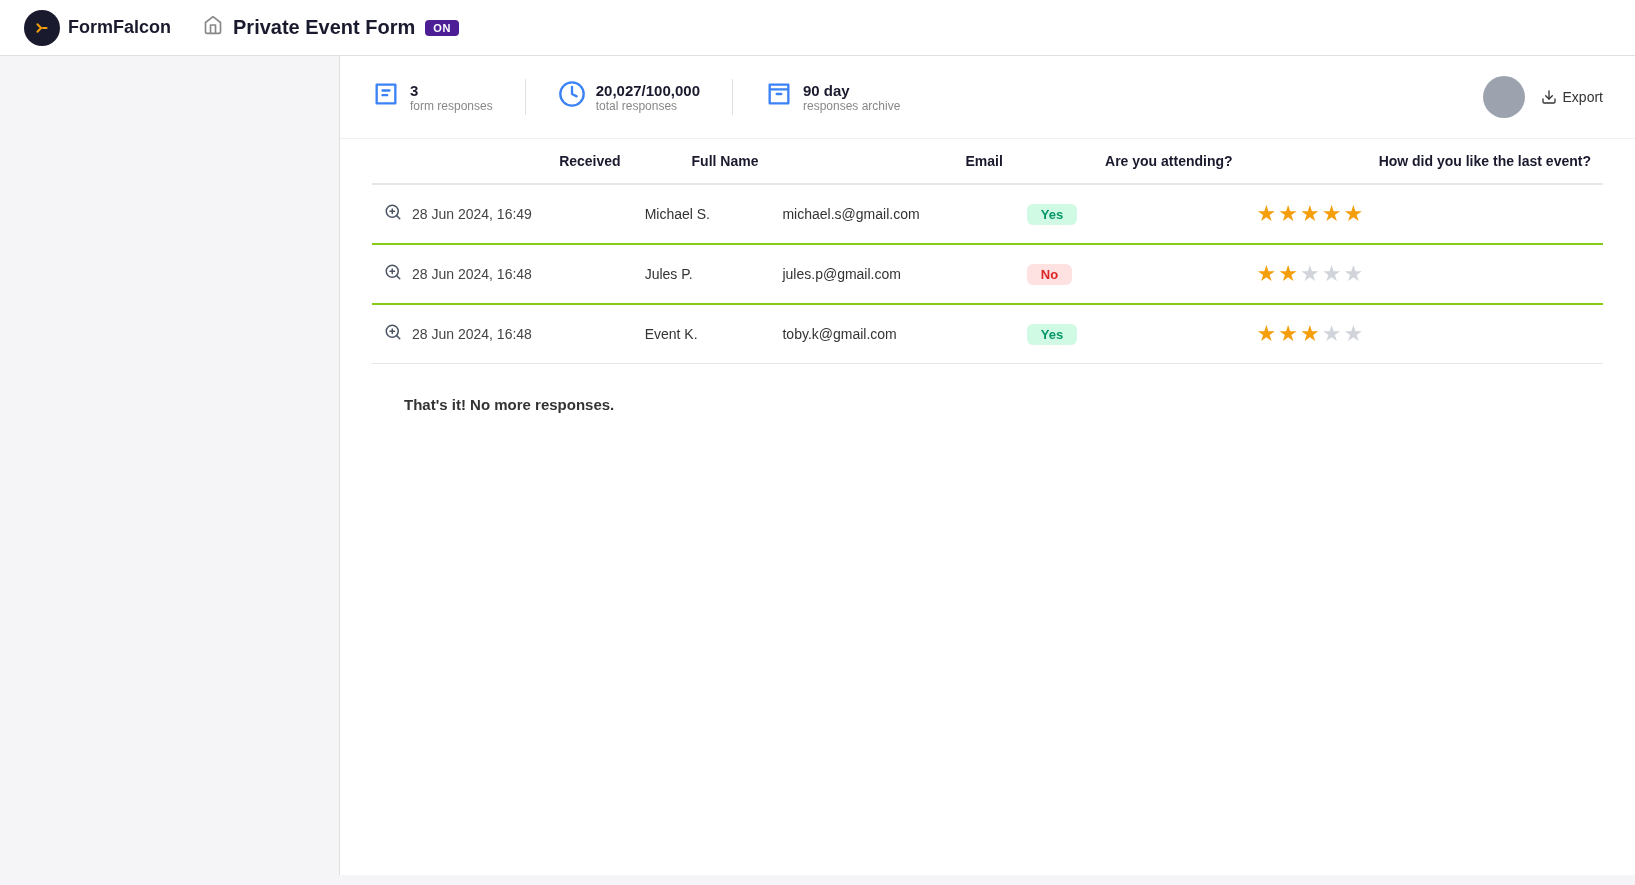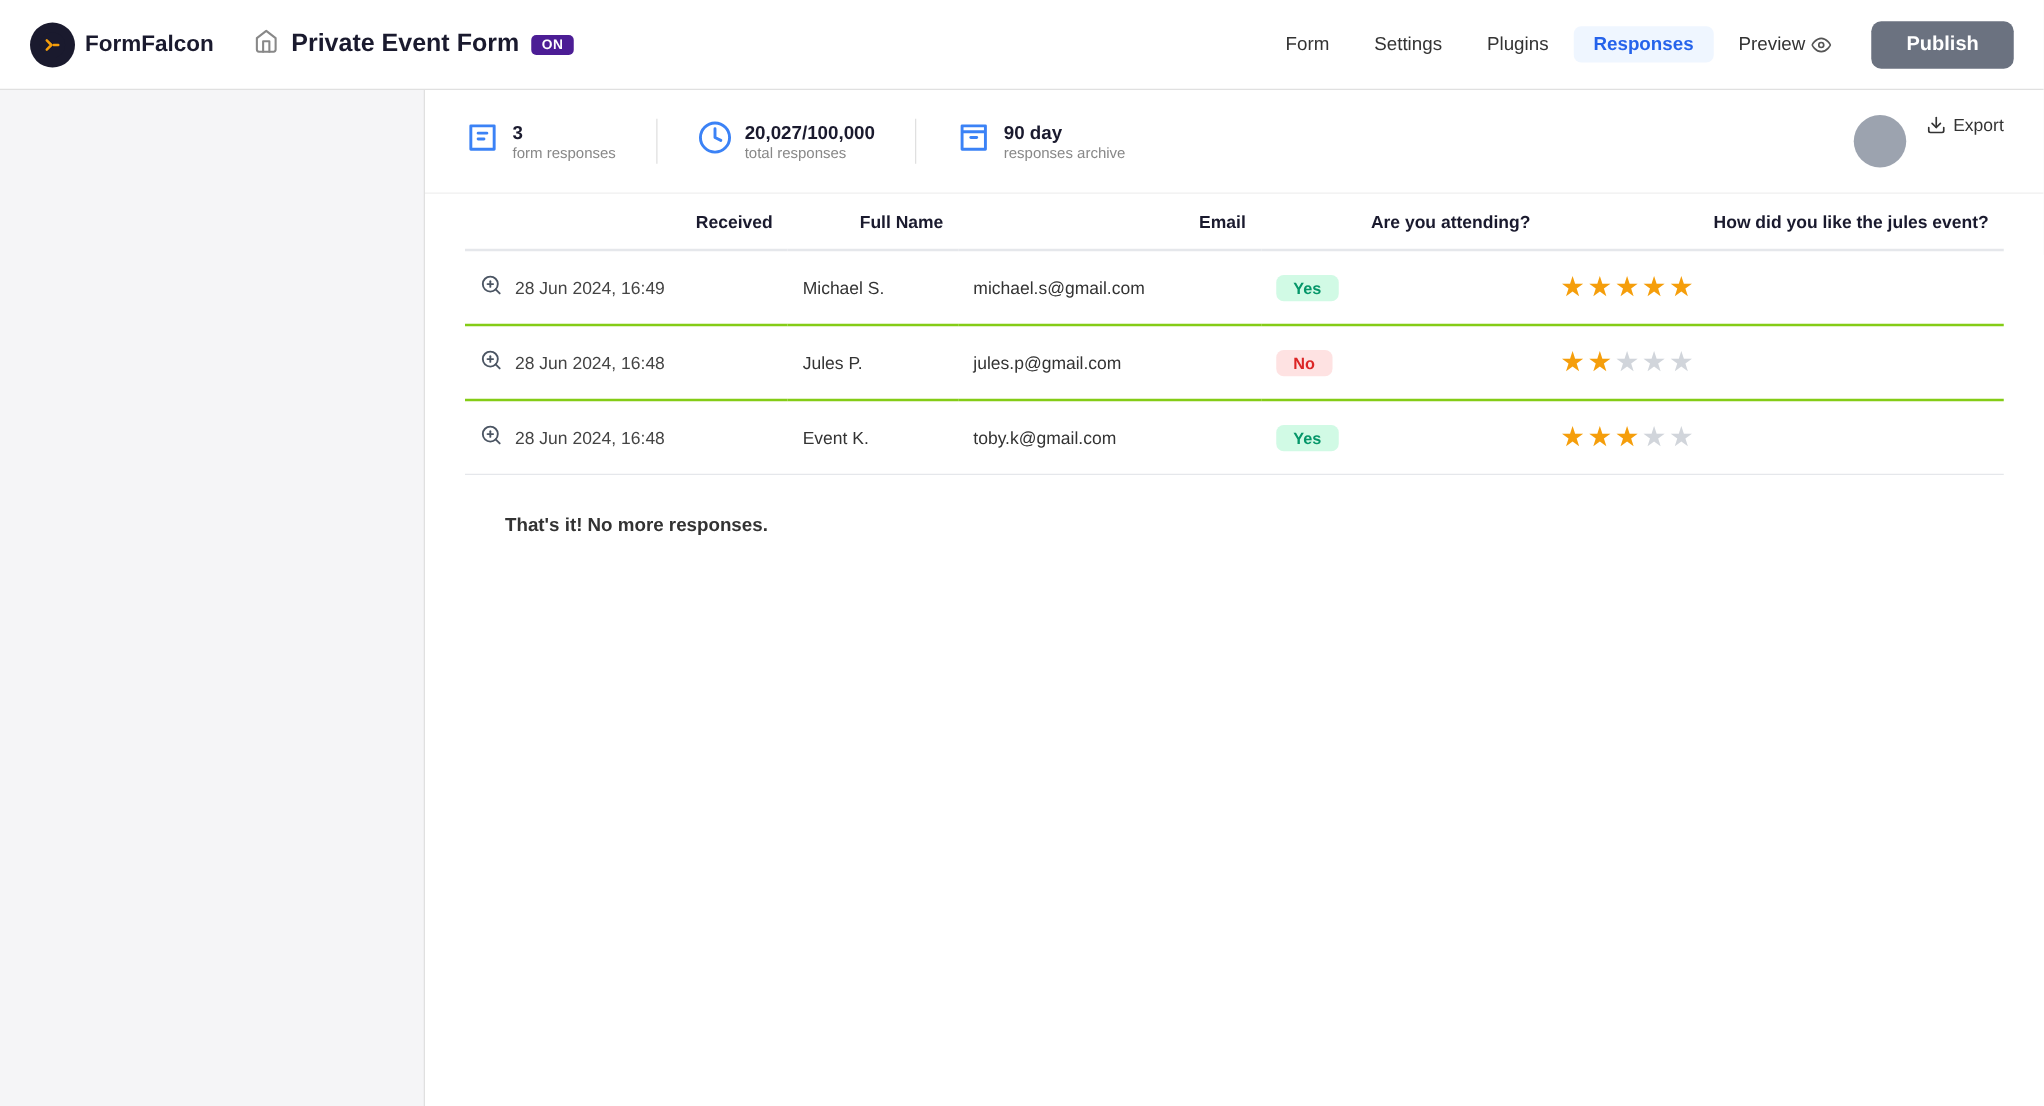--- a/index.html
+++ b/index.html
@@ -1,21 +1,21 @@
 <!DOCTYPE html>
 <html><head>
   <meta charset="utf-8">
   <style>
     * { box-sizing: border-box; margin: 0; padding: 0; }
     body { font-family: -apple-system, BlinkMacSystemFont, 'Segoe UI', sans-serif; background: #f5f5f7; min-height: 885px; }
 
     
     .topnav {
       display: flex; align-items: center; background: #fff;
-      border-bottom: 1px solid #e0e0e0; height: 72px; padding: 0 24px; gap: 0;
+      border-bottom: 1px solid #e0e0e0; height: 56px; padding: 0 24px; gap: 0;
     }
     .brand { display: flex; align-items: center; gap: 8px; margin-right: 32px; }
     .brand-logo {
       width: 36px; height: 36px; background: #1a1a2e; border-radius: 50%;
       display: flex; align-items: center; justify-content: center;
     }
     .brand-logo svg { width: 22px; height: 22px; }
     .brand-name { font-size: 18px; font-weight: 700; color: #1a1a2e; }
 
     .form-title-area { display: flex; align-items: center; gap: 10px; flex: 1; }
@@ -45,21 +45,21 @@
     .stats-row {
       display: flex; align-items: center; padding: 20px 32px; gap: 32px;
       border-bottom: 1px solid #f0f0f0;
     }
     .stat-item { display: flex; align-items: center; gap: 10px; }
     .stat-icon { font-size: 26px; color: #3b82f6; }
     .stat-label { font-size: 12px; color: #888; }
     .stat-value { font-size: 15px; font-weight: 600; color: #1a1a2e; }
     .stat-divider { width: 1px; height: 36px; background: #e0e0e0; }
 
-    .stats-right { margin-left: auto; display: flex; align-items: flex-start; gap: 16px; }
+    .stats-right { margin-left: auto; display: flex; align-items: center; gap: 16px; }
     .avatar-circle {
       width: 42px; height: 42px; border-radius: 50%; background: #9ca3af;
     }
     .export-btn {
       display: flex; align-items: center; gap: 6px; font-size: 14px;
       color: #333; cursor: pointer; font-weight: 500;
     }
 
     
     .table-container { padding: 0 32px; }
@@ -118,34 +118,20 @@
     <span class="home-icon">
       <svg width="20" height="20" viewBox="0 0 24 24" fill="none" stroke="#888" stroke-width="2" stroke-linecap="round" stroke-linejoin="round">
         <path d="M3 9l9-7 9 7v11a2 2 0 0 1-2 2H5a2 2 0 0 1-2-2z"></path>
         <polyline points="9 22 9 12 15 12 15 22"></polyline>
       </svg>
     </span>
     <span class="form-title">Private Event Form</span>
     <span class="on-badge">ON</span>
   </div>
 
-  <div class="nav-links">
-    <a class="nav-link">Form</a>
-    <a class="nav-link">Settings</a>
-    <a class="nav-link">Plugins</a>
-    <a class="nav-link active">Responses</a>
-    <a class="nav-link preview-link">
-      <span>Preview</span>
-      <svg width="16" height="16" viewBox="0 0 24 24" fill="none" stroke="#555" stroke-width="2" stroke-linecap="round" stroke-linejoin="round">
-        <path d="M1 12s4-8 11-8 11 8 11 8-4 8-11 8-11-8-11-8z"></path>
-        <circle cx="12" cy="12" r="3"></circle>
-      </svg>
-    </a>
-    <button class="publish-btn">Publish</button>
-  </div>
 </nav>
 
 <div class="layout">
   <div class="left-panel"></div>
   <div class="right-panel">
 
     <div class="stats-row">
       <div class="stat-item">
         <span class="stat-icon">
           <svg width="28" height="28" viewBox="0 0 24 24" fill="none" stroke="#3b82f6" stroke-width="2" stroke-linecap="round" stroke-linejoin="round">
@@ -203,21 +189,21 @@
     </div>
 
     <div class="table-container">
       <table>
         <thead>
           <tr>
             <th>Received</th>
             <th>Full Name</th>
             <th>Email</th>
             <th>Are you attending?</th>
-            <th>How did you like the jules event?</th>
+            <th>How did you like the last event?</th>
           </tr>
         </thead>
         <tbody id="table-body">
 
         <tr>
               <td>
       <div class="received-cell">
         <span class="zoom-icon">
           <svg width="18" height="18" viewBox="0 0 24 24" fill="none" stroke="#4b5563" stroke-width="2" stroke-linecap="round" stroke-linejoin="round">
             <circle cx="11" cy="11" r="8"></circle>

